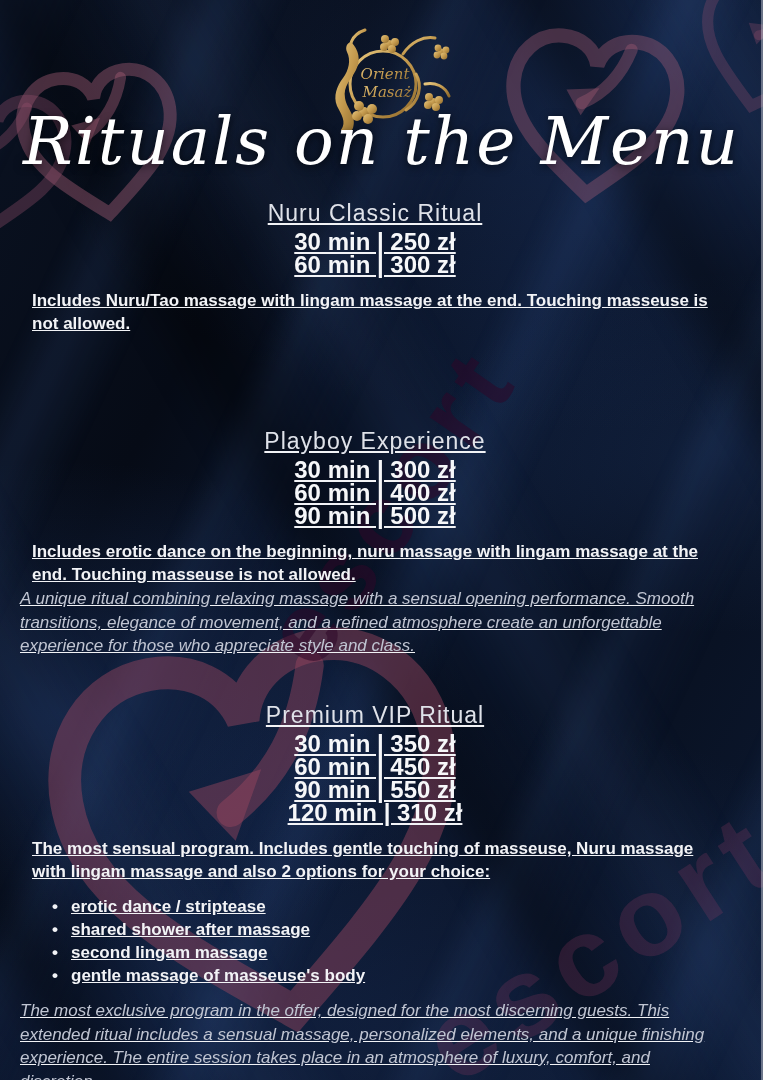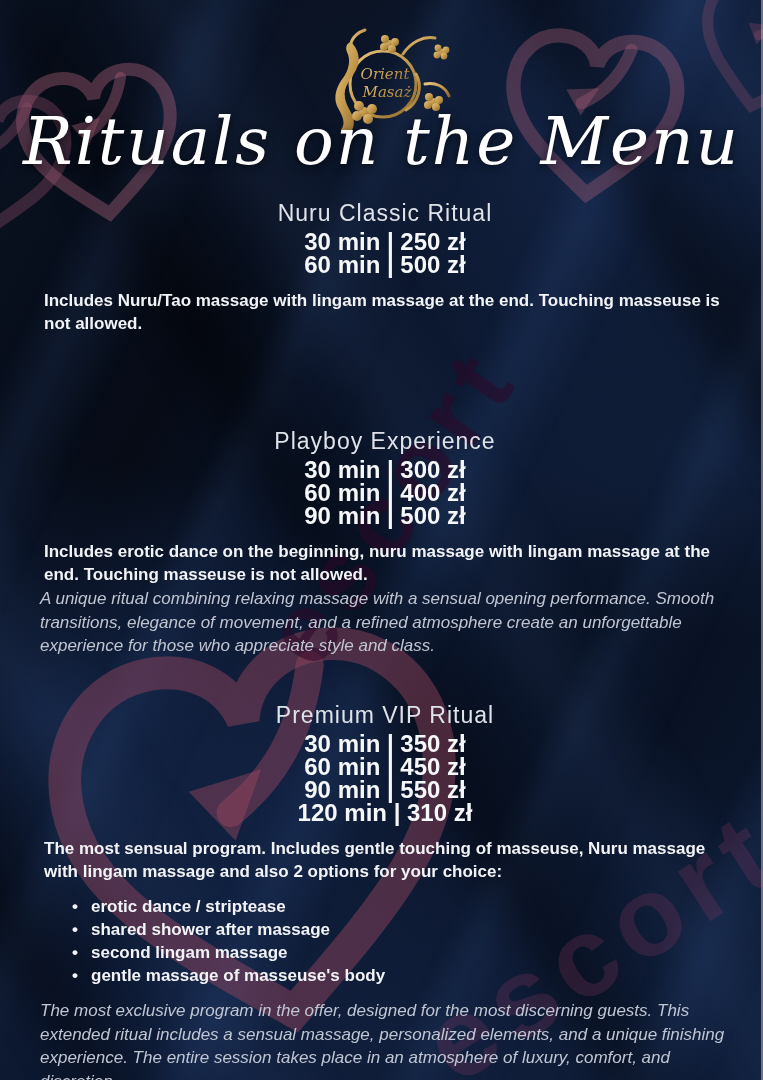--- a/index.html
+++ b/index.html
@@ -65,28 +65,28 @@
   .title {
     position:absolute; top:92px; left:0; width:100%;
     margin:0; text-align:center;
     font-family:"DejaVu Serif", serif; font-style:italic; font-weight:400;
     font-size:66px; line-height:100px; color:#ffffff;
     text-shadow:0 2px 8px rgba(0,0,0,0.65);
     letter-spacing:2px;
   }
 
   
-  .section { position:absolute; left:40px; right:33px; }
+  .section { position:absolute; left:20px; right:33px;text-decoration:underline; }
   .section h2 {
     margin:0 0 3px; text-align:center;
     font-size:23px; font-weight:400; letter-spacing:1px;
     color:#dfe2e9;
   }
   .price { text-align:center; font-size:24px; font-weight:700; line-height:23px; color:#f6f7f9; }
-  .desc-bold { margin:13px 4px 0; font-size:17px; font-weight:700; line-height:23px; color:#f2f3f6; }
+  .desc-bold { margin:13px 12px 0; font-size:17px; font-weight:700; line-height:23px; color:#f2f3f6; }
   .desc-italic { margin:1px 0 0; font-size:17px; font-style:italic; font-weight:400; line-height:23.5px; color:#c0c5d2; }
   .options { margin:12px; padding:0; list-style:none; }
   .options li {
     position:relative; padding-left:39px;
     font-size:17px; font-weight:700; line-height:23px; color:#f2f3f6;
   }
   .options li::before {
     content:"•"; position:absolute; left:20px; top:0;
     font-size:17px; color:#f2f3f6;
   }
@@ -182,21 +182,21 @@
       <text x="78" y="55" font-size="15">Orient</text>
       <text x="80" y="73" font-size="15">Masaż</text>
     </g>
   </svg>
 
   <h1 class="title">Rituals on the Menu</h1>
 
   <section class="section" id="section-1">
     <h2>Nuru Classic Ritual</h2>
     <div class="price">30 min | 250 zł</div>
-    <div class="price">60 min | 500 zł</div>
+    <div class="price">60 min | 300 zł</div>
     <p class="desc-bold">Includes Nuru/Tao massage with lingam massage at the end. Touching masseuse is not allowed.</p>
   </section>
 
   <section class="section" id="section-2">
     <h2>Playboy Experience</h2>
     <div class="price">30 min | 300 zł</div>
     <div class="price">60 min | 400 zł</div>
     <div class="price">90 min | 500 zł</div>
     <p class="desc-bold">Includes erotic dance on the beginning, nuru massage with lingam massage at the end. Touching masseuse is not allowed.</p>
     <p class="desc-italic">A unique ritual combining relaxing massage with a sensual opening performance. Smooth transitions, elegance of movement, and a refined atmosphere create an unforgettable experience for those who appreciate style and class.</p>

